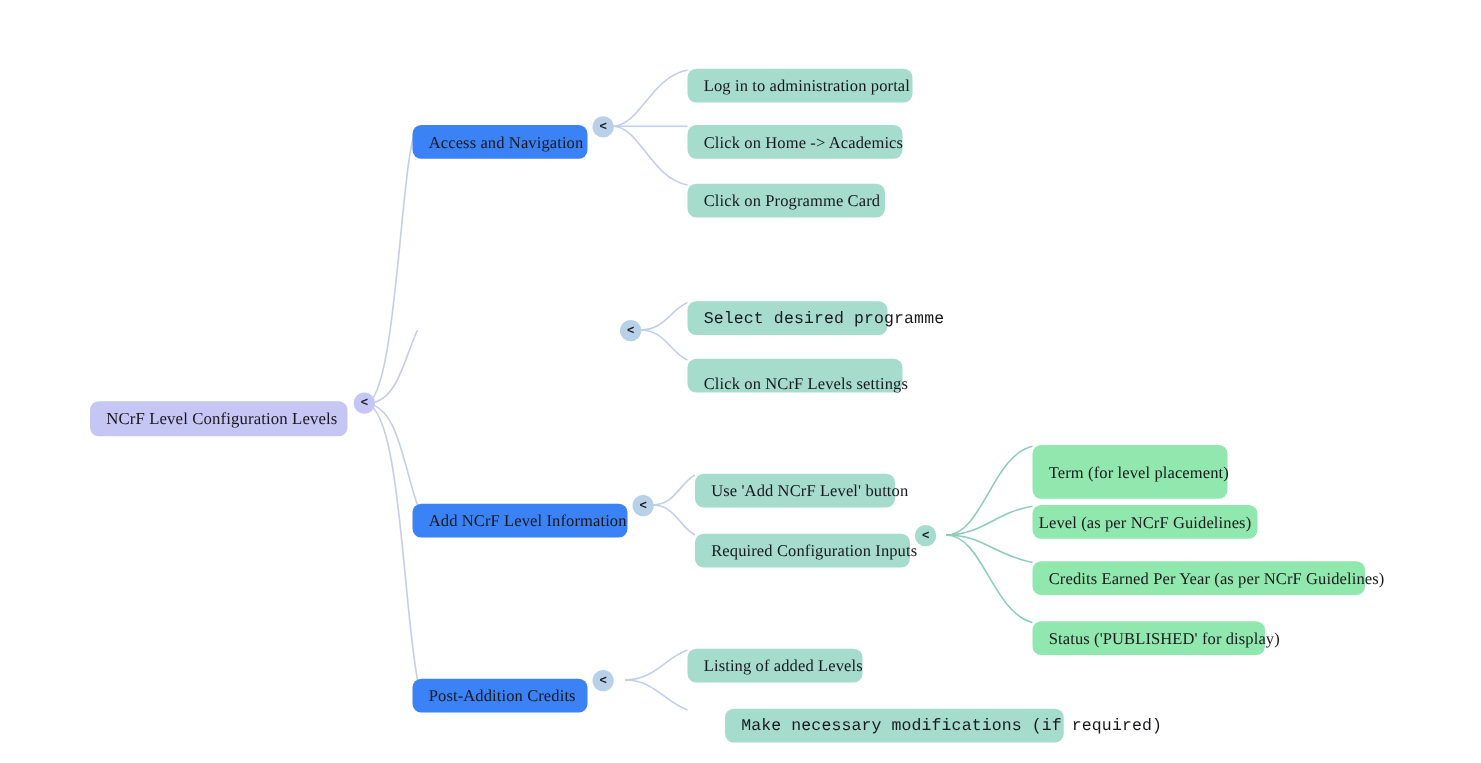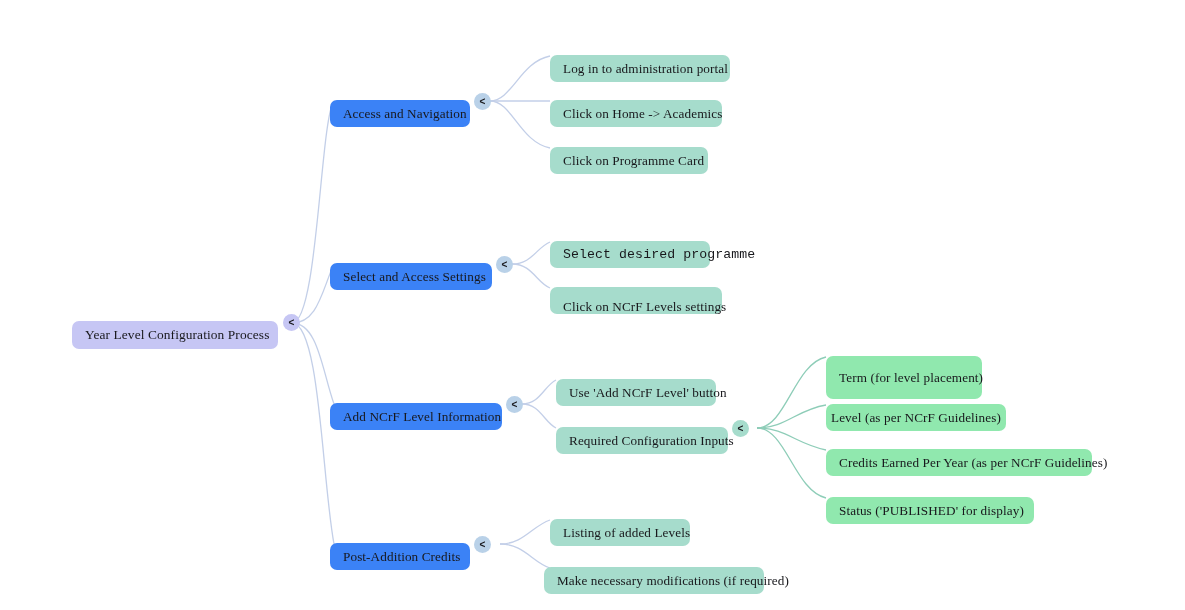--- a/index.html
+++ b/index.html
@@ -105,42 +105,39 @@
       <path d="M757,428 C786,428 794,490 826,498"></path>
     </g>
     <g fill="none" stroke="#c3cfe8" stroke-width="1.3">
 
       <path d="M500,544 C524,544 532,526 550,520"></path>
       <path d="M500,544 C524,544 532,562 550,568"></path>
     </g>
   </svg>
 
   <div class="node root" style="left:72px; top:309px; width:206px; height:28px;">
-    <span>Year Level Configuration Process</span>
+    <span>NCrF Level Configuration Levels</span>
   </div>
   <div class="toggle root" style="left:283px; top:314px;">&lt;</div>
 
   <div class="node lvl2" style="left:330px; top:88px; width:140px; height:27px;">
     <span>Access and Navigation</span>
   </div>
   <div class="toggle lvl2" style="left:474px; top:93px;">&lt;</div>
 
   <div class="node lvl3" style="left:550px; top:43px; width:180px; height:27px;">
     <span>Log in to administration portal</span>
   </div>
   <div class="node lvl3" style="left:550px; top:88px; width:172px; height:27px;">
     <span>Click on Home -&gt; Academics</span>
   </div>
   <div class="node lvl3" style="left:550px; top:135px; width:158px; height:27px;">
     <span>Click on Programme Card</span>
   </div>
 
-  <div class="node lvl2" style="left:330px; top:251px; width:162px; height:27px;">
-    <span>Select and Access Settings</span>
-  </div>
   <div class="toggle lvl2" style="left:496px; top:256px;">&lt;</div>
 
   <div class="node lvl3" style="left:550px; top:229px; width:160px; height:27px;font-family:Liberation Mono, monospace;">
     <span>Select desired programme</span>
   </div>
   <div class="node lvl3" style="left:550px; top:275px; width:172px; height:27px;align-items:flex-end;">
     <span>Click on NCrF Levels settings</span>
   </div>
 
   <div class="node lvl2" style="left:330px; top:391px; width:172px; height:27px;">
@@ -158,29 +155,29 @@
 
   <div class="node lvl4" style="left:826px; top:344px; width:156px; height:43px;">
     <span>Term (for level placement)</span>
   </div>
   <div class="node lvl4" style="left:826px; top:392px; width:180px; height:27px;justify-content:center;">
     <span>Level (as per NCrF Guidelines)</span>
   </div>
   <div class="node lvl4" style="left:826px; top:437px; width:266px; height:27px;">
     <span>Credits Earned Per Year (as per NCrF Guidelines)</span>
   </div>
-  <div class="node lvl4" style="left:826px; top:485px; width:208px; height:27px;">
+  <div class="node lvl4" style="left:826px; top:485px; width:186px; height:27px;">
     <span>Status ('PUBLISHED' for display)</span>
   </div>
 
   <div class="node lvl2" style="left:330px; top:531px; width:140px; height:27px;">
     <span>Post-Addition Credits</span>
   </div>
   <div class="toggle lvl2" style="left:474px; top:536px;">&lt;</div>
 
   <div class="node lvl3" style="left:550px; top:507px; width:140px; height:27px;">
     <span>Listing of added Levels</span>
   </div>
-  <div class="node lvl3" style="left:544px; top:555px; width:220px; height:27px;">
+  <div class="node lvl3" style="left:580px; top:555px; width:271px; height:27px;font-family:Liberation Mono, monospace;">
     <span>Make necessary modifications (if required)</span>
   </div>
 
 </div>
 
 </body></html>

